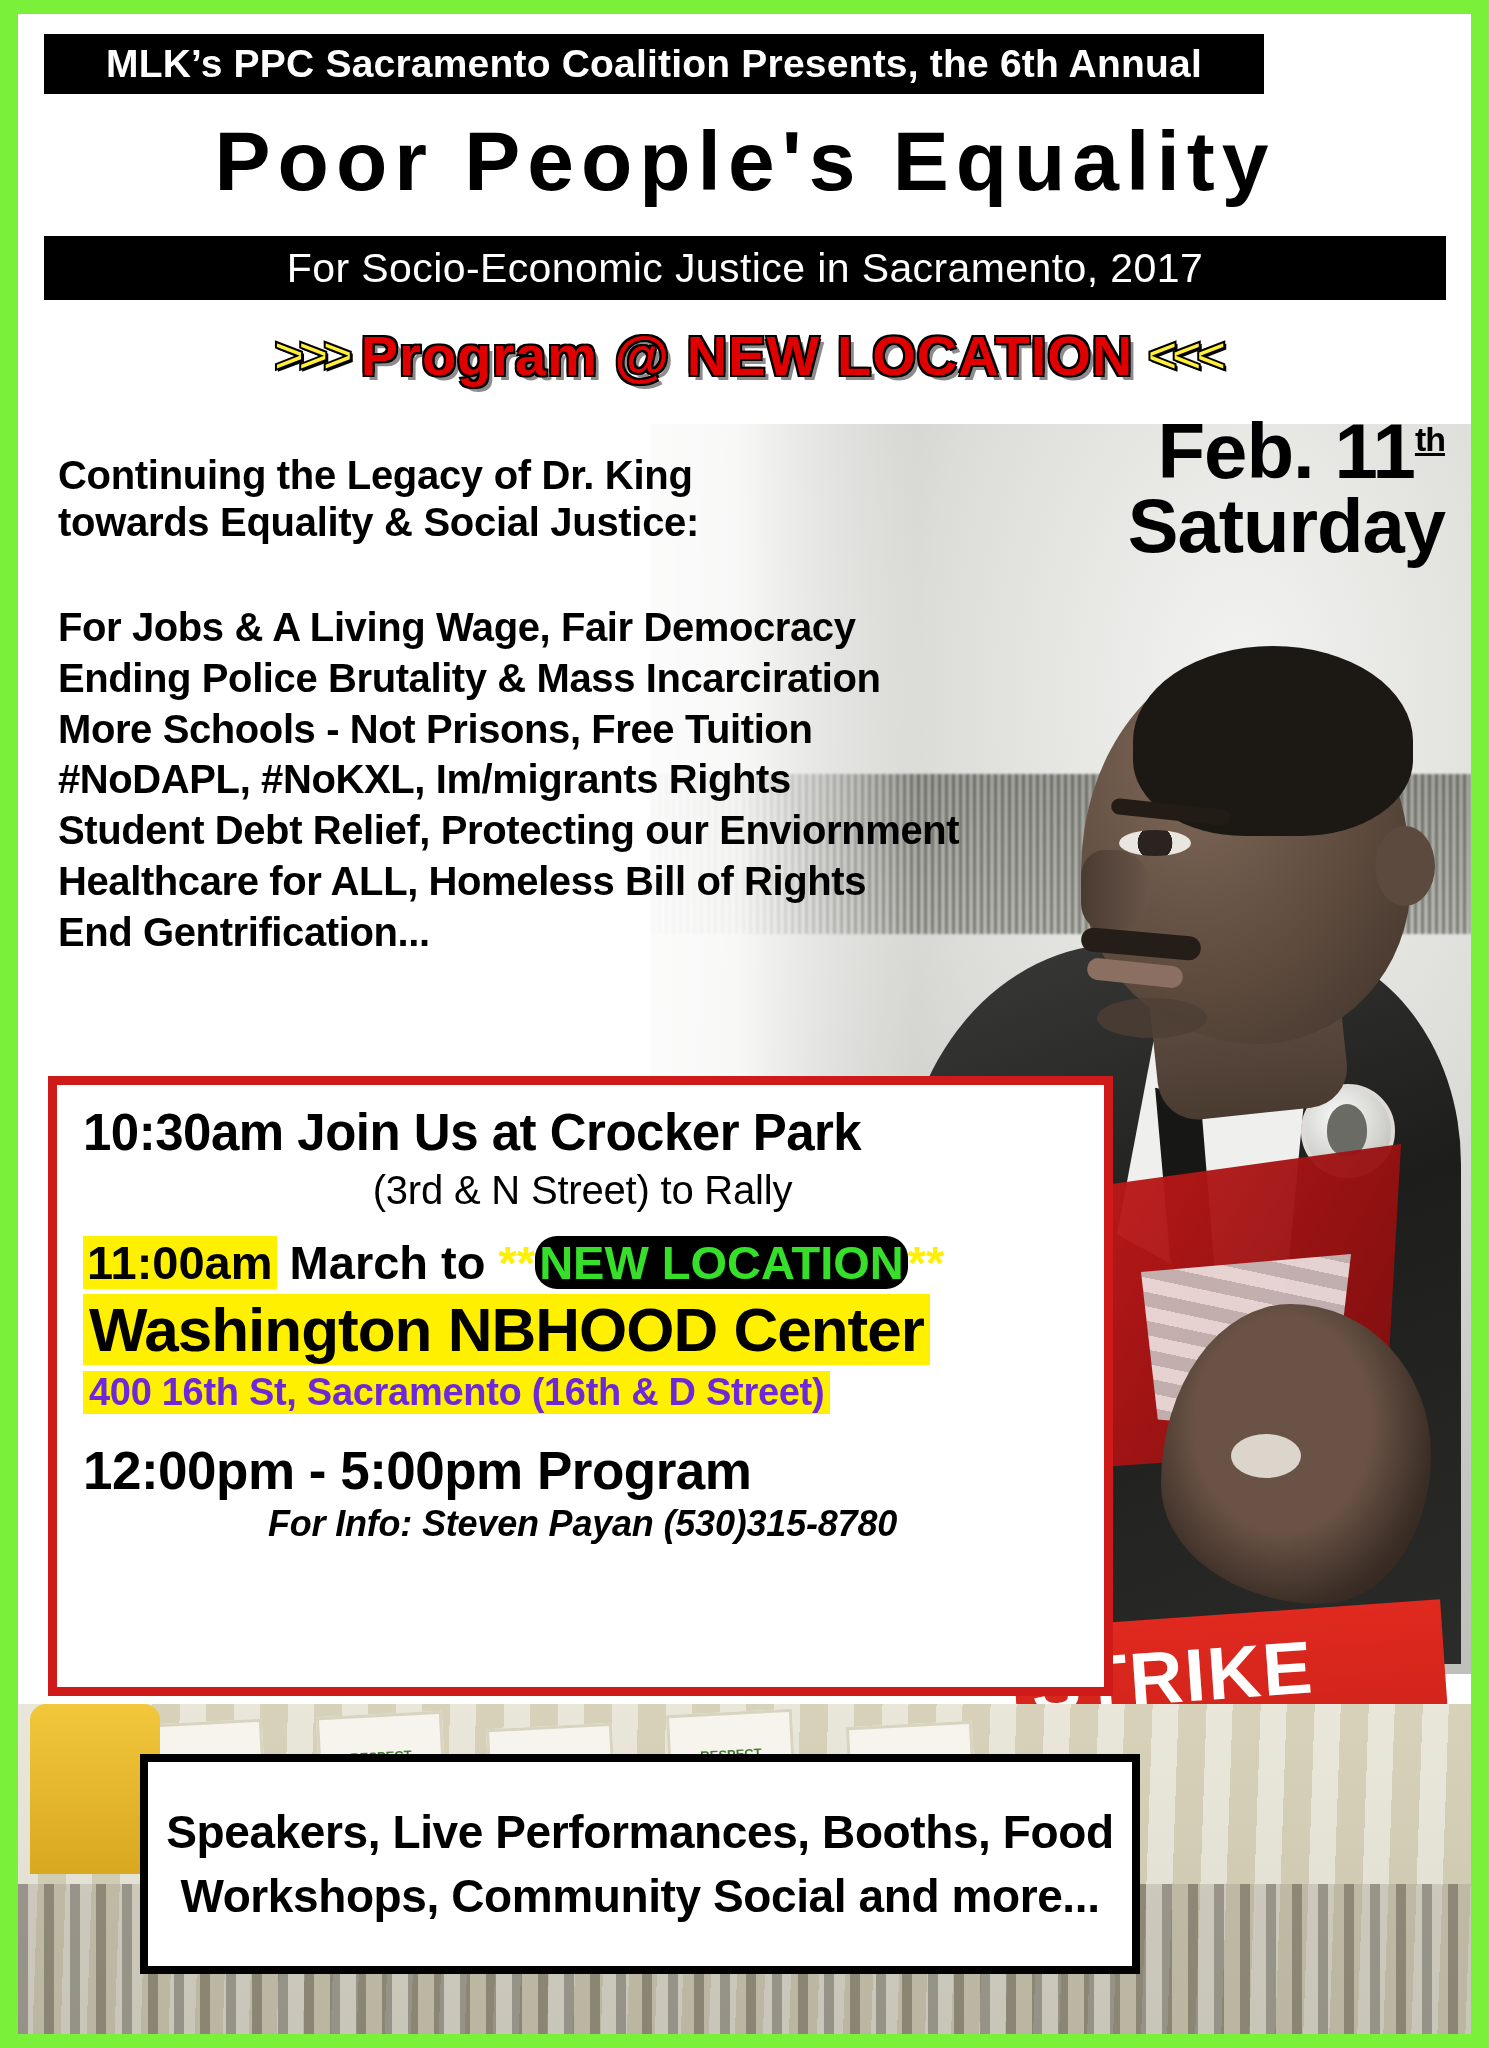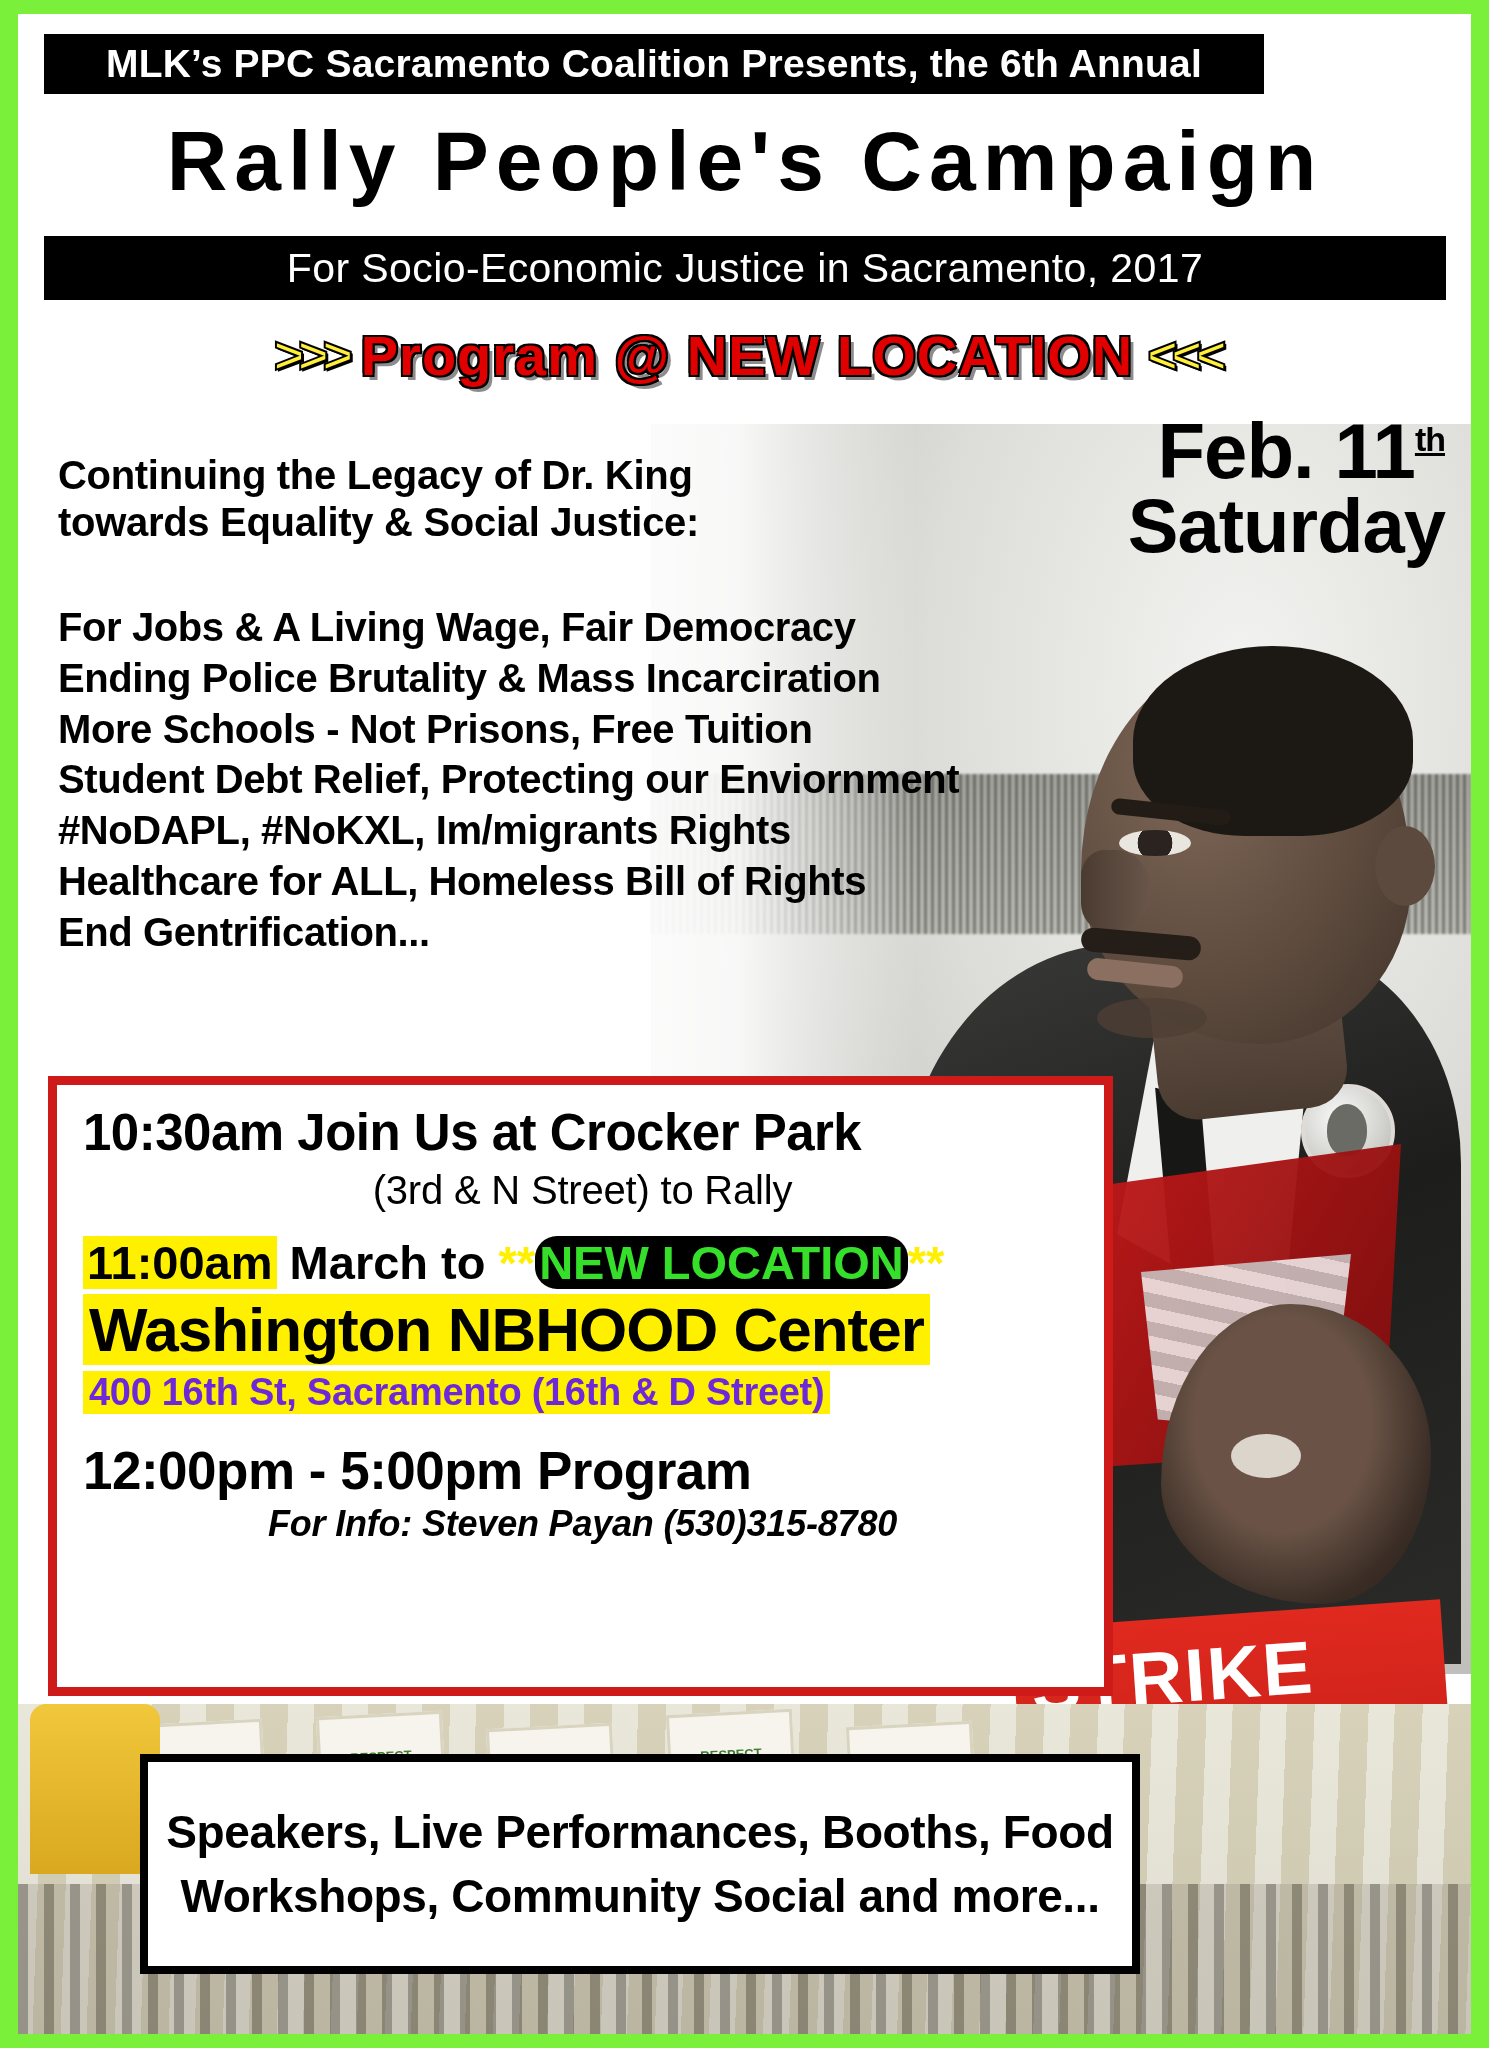--- a/index.html
+++ b/index.html
@@ -620,21 +620,21 @@
       <div class="yellow-worker"></div>
 
       <div class="left-fade"></div>
     </div>
 
     <div class="bar" id="bar-presents">
       <span>MLK’s PPC Sacramento Coalition Presents, the 6th Annual</span>
     </div>
 
     <div class="bar" id="bar-title">
-      <span class="title-text">Rally People's Campaign</span>
+      <span class="title-text">Poor People's Equality</span>
     </div>
 
     <div class="bar" id="bar-sub">
       <span>For Socio-Economic Justice in Sacramento, 2017</span>
     </div>
 
     <div class="program-line">
       <span class="arrows">&gt;&gt;&gt;</span>
       <span class="program-text">Program @ NEW LOCATION</span>
       <span class="arrows">&lt;&lt;&lt;</span>
@@ -649,22 +649,22 @@
 
     <div class="legacy">
       <div class="lead">Continuing the Legacy of Dr. King</div>
       <div class="lead">towards Equality &amp; Social Justice:</div>
     </div>
 
     <div class="issues">
       <div>For Jobs &amp; A Living Wage, Fair Democracy</div>
       <div>Ending Police Brutality &amp; Mass Incarciration</div>
       <div>More Schools - Not Prisons, Free Tuition</div>
+      <div>#NoDAPL, #NoKXL, Im/migrants Rights</div>
       <div>Student Debt Relief, Protecting our Enviornment</div>
-      <div>#NoDAPL, #NoKXL, Im/migrants Rights</div>
       <div>Healthcare for ALL, Homeless Bill of Rights</div>
       <div>End Gentrification...</div>
     </div>
 
     <div class="schedule">
       <div class="s-row1">10:30am Join Us at Crocker Park</div>
       <div class="s-row1b">(3rd &amp; N Street) to Rally</div>
 
       <div class="s-row2">
         <span class="hl-yellow">11:00am</span>

